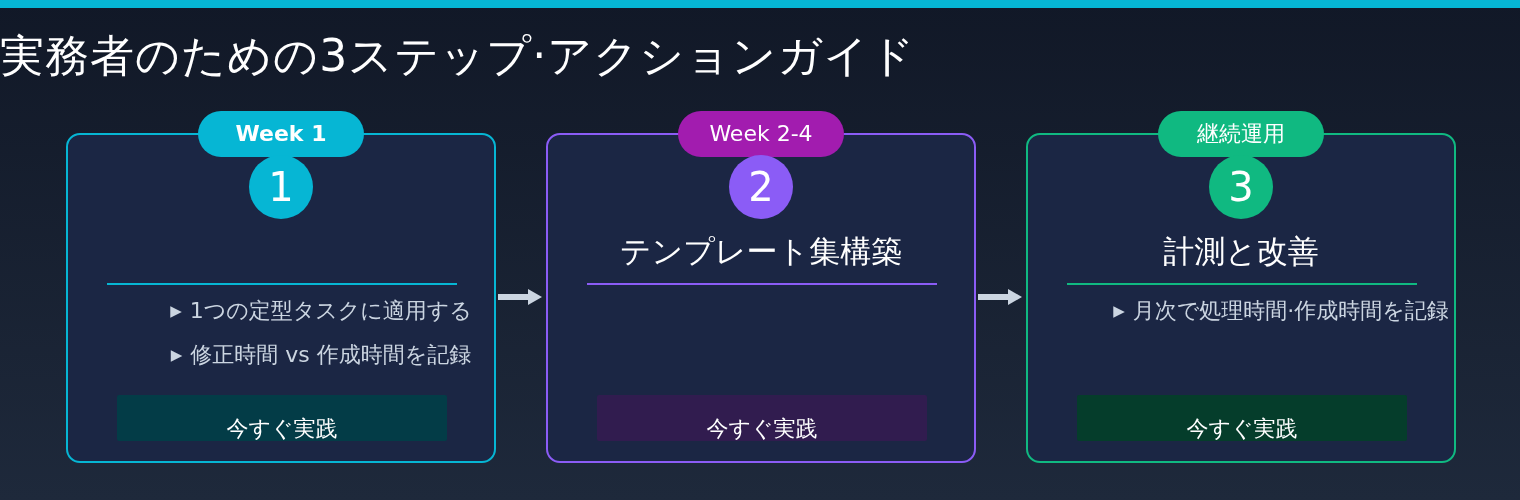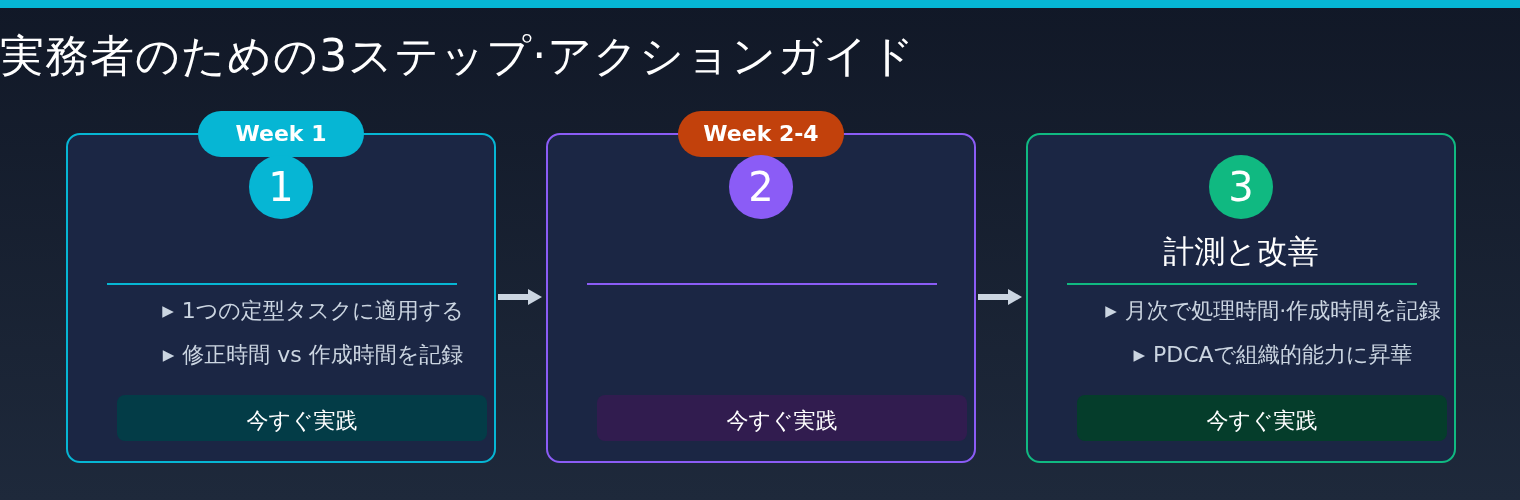--- a/index.html
+++ b/index.html
@@ -27,29 +27,29 @@
   .circle {
     position: absolute; top: 20px; left: 50%; transform: translateX(-50%);
     width: 64px; height: 64px; border-radius: 50%;
     color: #fff; font-size: 40px; line-height: 64px; text-align: center;
   }
   .ctitle {
     position: absolute; top: 94px; left: 0; width: 100%; text-align: center;
     color: #ffffff; font-size: 31px; line-height: 44px;
   }
   .divider { position: absolute; top: 148px; left: 39px; width: 350px; height: 2px; }
-  .items { position: absolute; top: 154px; left: 0; width: 100%; padding-left: 32px; }
+  .items { position: absolute; top: 154px; left: 8px; width: 100%; padding-left: 32px; }
   .item {
     text-align: center; color: #cbd5e1; font-size: 22px; line-height: 44px; height: 44px;
   }
   .item .tri { font-size: 15px; margin-right: 8px; vertical-align: 2px; }
   .action {
-    position: absolute; top: 260px; left: 49px; width: 370px; height: 46px;
-    border-radius: 8px; color: #fff; font-size: 22px; line-height: 44px; text-align: center;
-    border: none; padding: 4px; font-family: inherit; cursor: pointer;
+    position: absolute; top: 260px; left: 49px; width: 330px; height: 46px;
+    border-radius: 2px; color: #fff; font-size: 22px; line-height: 44px; text-align: center;
+    border: none; padding: 12px; font-family: inherit; cursor: pointer;
   }
   .arrow { position: absolute; top: 289px; width: 44px; height: 16px; }
   .arrow .shaft { position: absolute; left: 0; top: 5px; width: 32px; height: 6px; background: #cbd5e1; }
   .arrow .head { position: absolute; left: 30px; top: 0; width: 0; height: 0;
     border-top: 8px solid transparent; border-bottom: 8px solid transparent; border-left: 14px solid #cbd5e1; }
 </style>
 </head>
 <body>
 
 <div class="topbar"></div>
@@ -65,35 +65,36 @@
   </div>
   <button class="action" style="background:#033c47;">今すぐ実践</button>
 </div>
 
 <div class="arrow" style="left:498px;">
   <div class="shaft"></div>
     <div class="head"></div>
 </div>
 
 <div class="card" style="left:546px; border-color:#8b5cf6;">
-  <div class="badge" style="background:#c2410c;font-weight:bold;">Week 2-4</div>
+  <div class="badge" style="background:#a21caf;">Week 2-4</div>
   <div class="circle" style="background:#8b5cf6;">2</div>
+  <div class="ctitle">テンプレート集構築</div>
   <div class="divider" style="background:#8b5cf6;"></div>
   <div class="items">
   </div>
   <button class="action" style="background:#311c4f;">今すぐ実践</button>
 </div>
 
 <div class="arrow" style="left:978px;">
   <div class="shaft"></div>
     <div class="head"></div>
 </div>
 
 <div class="card" style="left:1026px; border-color:#10b981;">
+  <div class="badge" style="background:#10b981;">継続運用</div>
   <div class="circle" style="background:#10b981;">3</div>
   <div class="ctitle">計測と改善</div>
   <div class="divider" style="background:#10b981;"></div>
   <div class="items">
     <div class="item"><span class="tri">▶</span><span>月次で処理時間·作成時間を記録</span></div>
-    <div class="item"><span class="tri">▶</span><span>PDCAで組織的能力に昇華</span></div>
   </div>
   <button class="action" style="background:#053d2b;">今すぐ実践</button>
 </div>
 
 </body></html>

